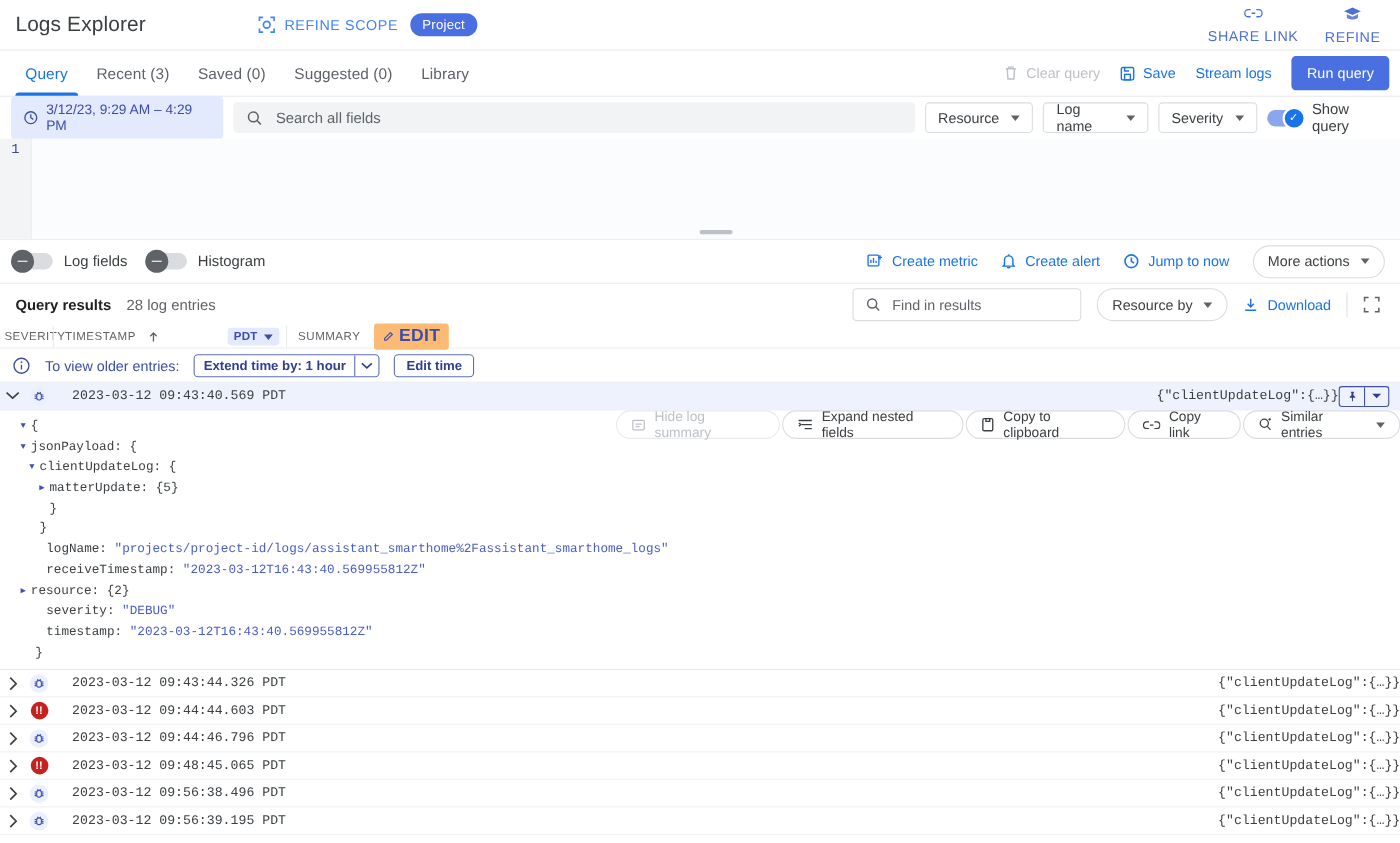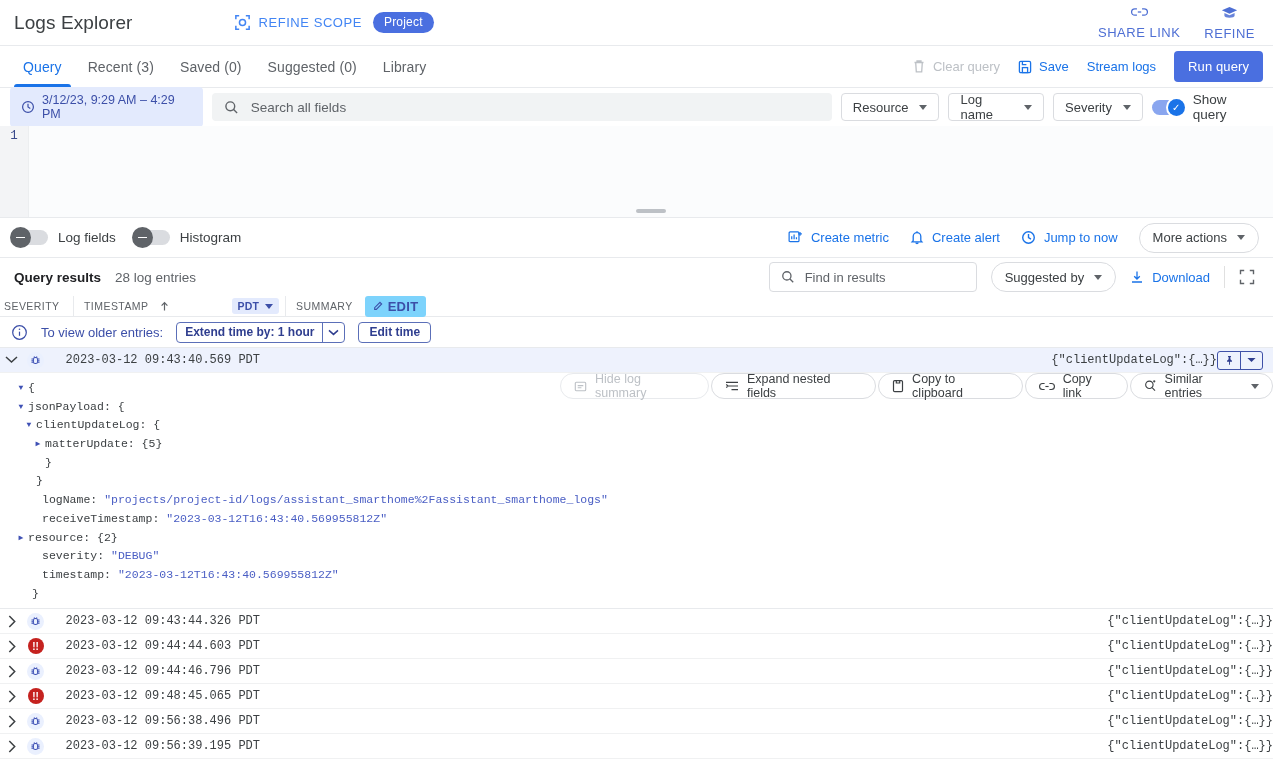--- a/index.html
+++ b/index.html
@@ -101,24 +101,24 @@
   .resultsrow-right { margin-left: auto; display: flex; align-items: center; gap: 14px; }
   .find-input {
     display: flex; align-items: center; gap: 10px; border: 1px solid #dadce0;
     border-radius: 4px; height: 30px; width: 208px; padding: 0 11px; font-size: 13px; color: #5f6368;
   }
   .divider-v { width: 1px; height: 22px; background: #e0e0e0; }
 
   
   .thead { height: 21px; display: flex; align-items: center; font-size: 10.5px; color: #5f6368; letter-spacing: .45px; border-bottom: 1px solid #e8eaed;}
   .th-sev { width: 48px; padding-left: 4px; }
-  .th-ts { flex: 0 0 212px; display: flex; align-items: center; gap: 10px; border-left: 1px solid #e8eaed; padding-left: 10px; height: 100%; margin-left: 25px;}
+  .th-ts { flex: 0 0 212px; display: flex; align-items: center; gap: 10px; border-left: 1px solid #e8eaed; padding-left: 10px; height: 100%;}
   .pdt-chip { display: flex; align-items: center; gap: 6px; background: #e3eafd; color: #3c4fa8; border-radius: 3px; padding: 2px 6px; font-size: 10.5px; font-weight: 700; letter-spacing: .2px;}
   .th-sum { display: flex; align-items: center; gap: 12px; border-left: 1px solid #e8eaed; padding-left: 10px; height: 100%; flex: 1; }
-  .edit-chip { display: flex; align-items: center; gap: 5px; background: #7dd3fc; color: #3c4fa8; border-radius: 3px; padding: 3px 8px; font-size: 13px; font-weight: 700; letter-spacing: .3px;}
+  .edit-chip { display: flex; align-items: center; gap: 5px; background: #fdba74; color: #3c4fa8; border-radius: 3px; padding: 3px 8px; font-size: 16px; font-weight: 700; letter-spacing: .3px;}
 
   
   .banner { height: 31px; display: flex; align-items: center; gap: 13px; padding: 0 11px; background: #fff; border-bottom: 1px solid #e8eaed;}
   .banner-text { font-size: 13px; color: #3c4fa8; }
   .banner-split { display: flex; align-items: stretch; border: 1px solid #5b6fb8; border-radius: 4px; height: 21px; overflow: hidden; }
   .banner-split .lbl { display: flex; align-items: center; padding: 0 8px; font-size: 12px; font-weight: 700; color: #2f3e8f; }
   .banner-split .dd { display: flex; align-items: center; justify-content: center; width: 22px; border-left: 1px solid #5b6fb8; }
   .banner-btn { display: flex; align-items: center; border: 1px solid #5b6fb8; border-radius: 4px; height: 21px; padding: 0 10px; font-size: 12px; font-weight: 700; color: #2f3e8f;}
 
   
@@ -327,21 +327,21 @@
     <div class="find-input">
       <span>
         <svg width="14" height="14" viewBox="0 0 15 15" fill="none" stroke="#5f6368" stroke-width="1.4">
           <circle cx="6.3" cy="6.3" r="4.4"></circle>
             <path d="M9.6 9.6l3.5 3.5"></path>
         </svg>
       </span>
       <span>Find in results</span>
     </div>
     <div class="btn-outline">
-      <span>Suggested by</span>
+      <span>Resource by</span>
       <span class="caret"></span>
     </div>
     <div class="tb-action">
       <span>
         <svg width="14" height="14" viewBox="0 0 14 14" fill="none" stroke="#1a73e8" stroke-width="1.3">
           <path d="M7 1.6v7.2M4.2 6.2L7 9l2.8-2.8M2 12h10"></path>
         </svg>
       </span>
       <span>Download</span>
     </div>

